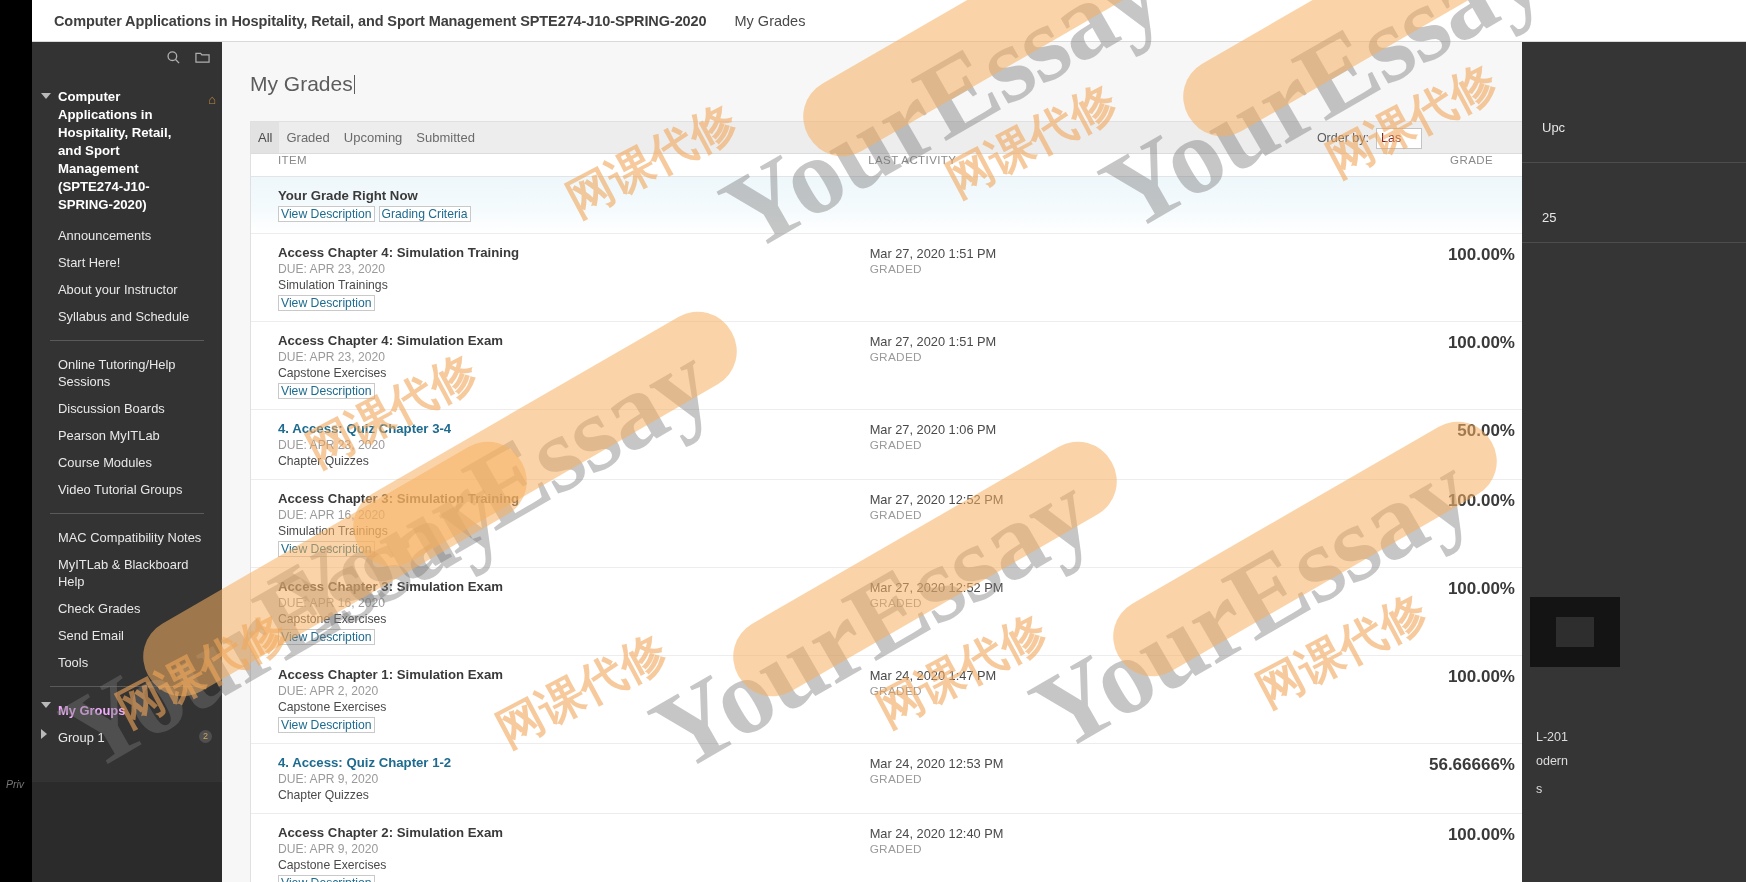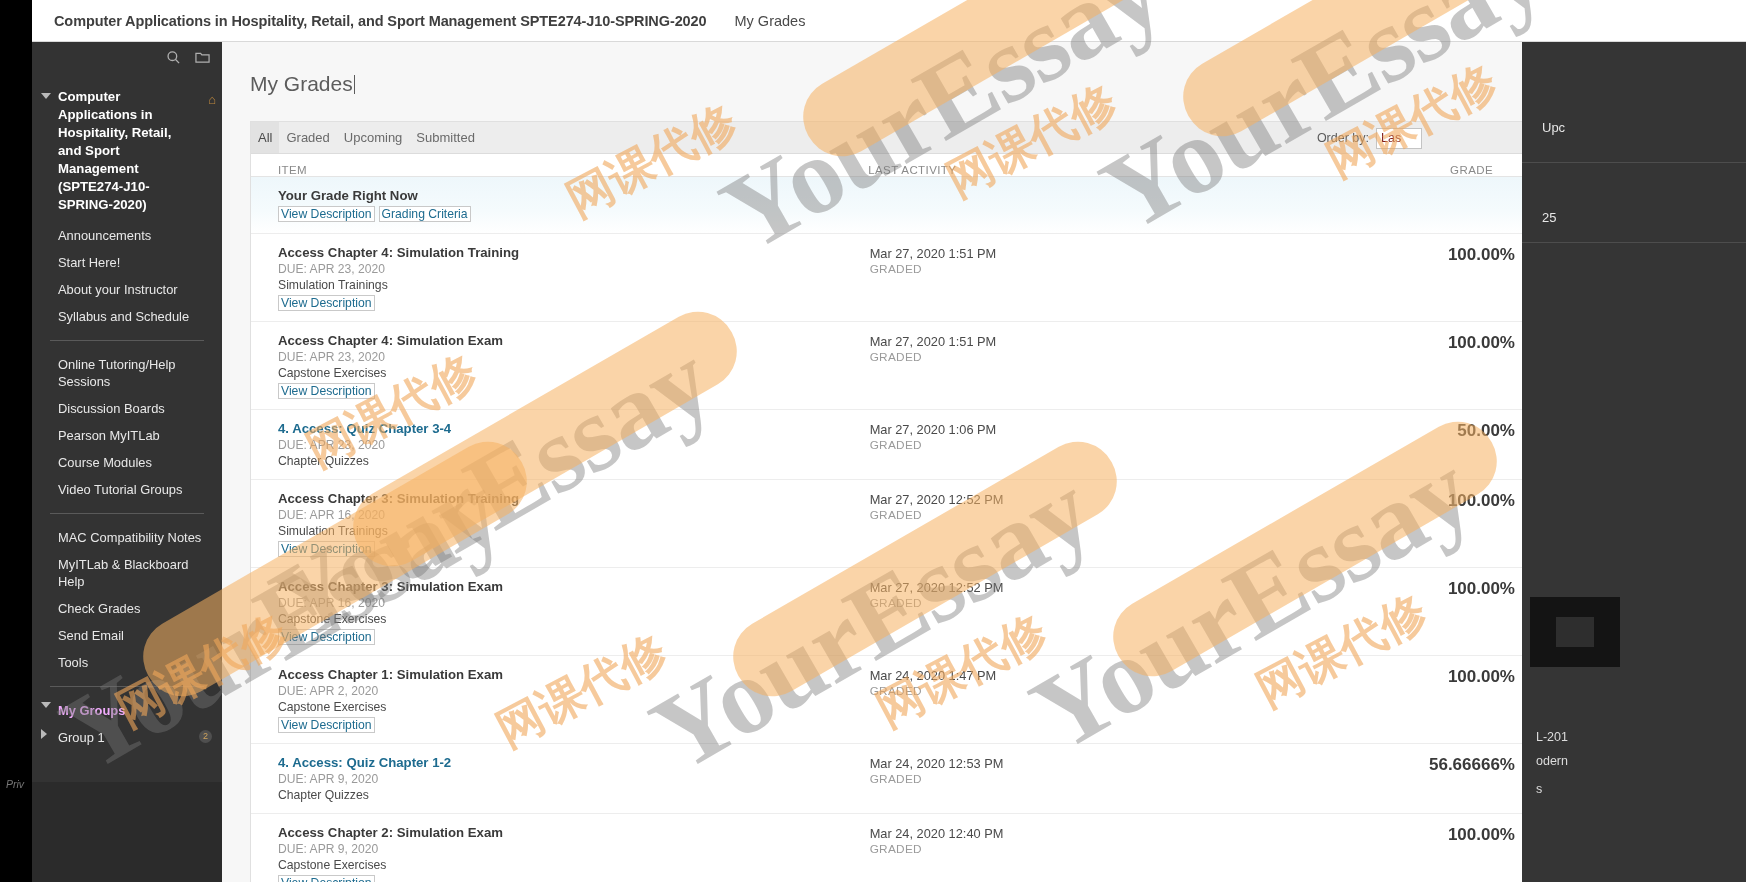--- a/index.html
+++ b/index.html
@@ -93,21 +93,21 @@
   .order-by {
     position:absolute; right:118px; top:0; height:32px; display:flex; align-items:center; gap:7px;
   }
   .order-by .lbl { font-size:12.5px; color:#5a5a5a; }
   .order-select {
     background:#fff; border:1px solid #c4c4c4; height:21px; width:46px; font-size:12.5px;
     color:#7f1d1d; padding:0 4px; overflow:hidden; display:flex; align-items:center;
   }
 
   .thead {
-    height:23px; display:flex; align-items:flex-end; border-bottom:1px solid #e4e4e4; background:#fff;
+    height:23px; display:flex; align-items:flex-start; border-bottom:1px solid #e4e4e4; background:#fff;
   }
   .th { font-size:11.5px; color:#8a8a8a; letter-spacing:.4px; }
   .th-item { width:710px; padding-left:27px; }
   .th-act  { width:480px; }
   .th-grade{ width:290px; text-align:right; padding-right:47px; }
 
   .row {
     display:flex; border-bottom:1px solid #ededed; min-height:68px; padding:10px 0 10px 0;
   }
   .row.highlight {

